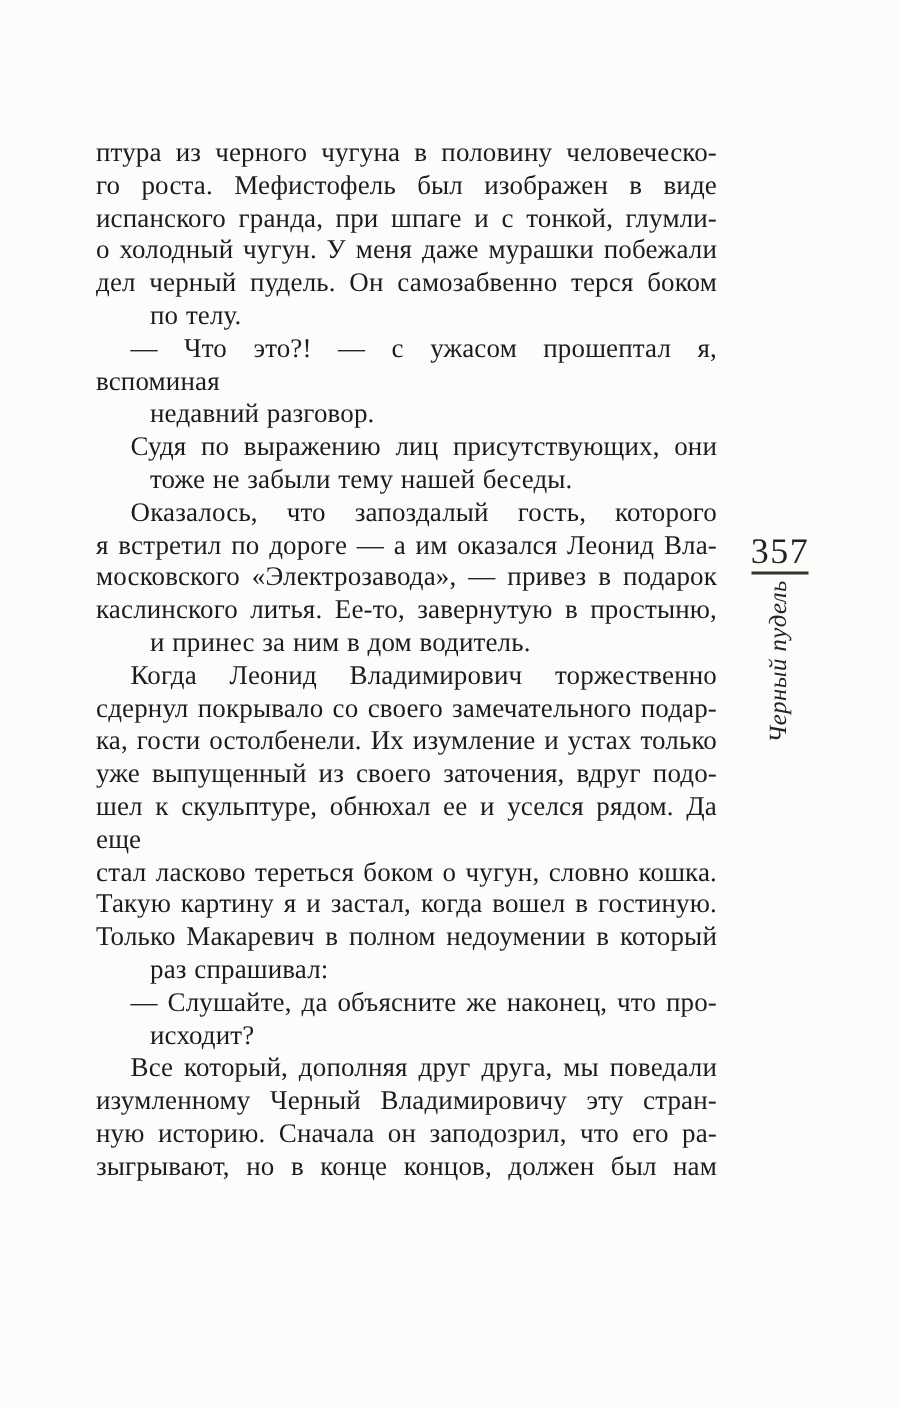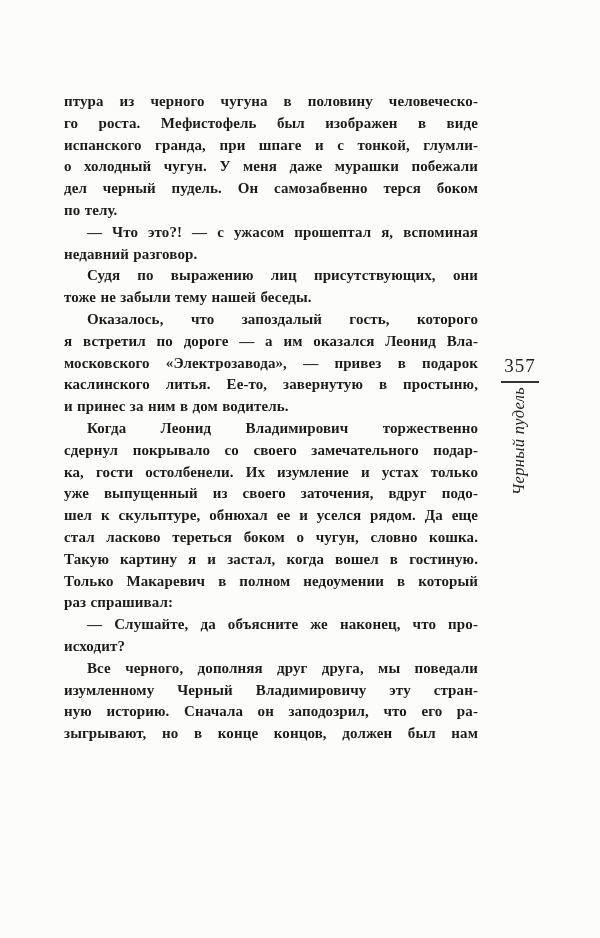--- a/index.html
+++ b/index.html
@@ -19,38 +19,37 @@
     overflow: hidden;
   }
   .text-block {
     position: absolute;
     left: 64px;
     top: 91px;
     width: 414px;
   }
   .para { margin: 0; padding: 0; }
   .line {
-    font-size: 15px;
+    font-size: 18px;
     line-height: 21.8px;
     text-align: justify;
     text-align-last: justify;
     word-spacing: 0.5px;
     letter-spacing: 0.1px;
-    font-weight: bold;
   }
-  .line.no-justify { text-align-last: left; }
+  .line.no-justify { text-align-last: left; margin-left: 36px; }
   .line.indent { text-indent: 23px; }
   .margin-block { position: absolute; top: 0; left: 0; width: 0; height: 0; }
   .page-number {
     position: absolute;
     left: 496px;
     top: 355px;
     width: 48px;
     text-align: center;
-    font-size: 19px;
+    font-size: 24px;
     letter-spacing: 1px;
     color: #242321;
   }
   .number-rule {
     position: absolute;
     left: 501px;
     top: 381px;
     width: 38px;
     height: 2px;
     background: #35332f;
@@ -108,21 +107,21 @@
         <div class="line">стал ласково тереться боком о чугун, словно кошка.</div>
         <div class="line">Такую картину я и застал, когда вошел в гостиную.</div>
         <div class="line">Только Макаревич в полном недоумении в который</div>
         <div class="line no-justify">раз спрашивал:</div>
       </div>
       <div class="para">
         <div class="line indent">— Слушайте, да объясните же наконец, что про-</div>
         <div class="line no-justify">исходит?</div>
       </div>
       <div class="para">
-        <div class="line indent">Все черного, дополняя друг друга, мы поведали</div>
+        <div class="line indent">Все который, дополняя друг друга, мы поведали</div>
         <div class="line">изумленному Черный Владимировичу эту стран-</div>
         <div class="line">ную историю. Сначала он заподозрил, что его ра-</div>
         <div class="line">зыгрывают, но в конце концов, должен был нам</div>
       </div>
     </div>
   <div class="margin-block">
     <div class="page-number">357</div>
     <div class="number-rule"></div>
     <div class="chapter-title">Черный пудель</div>
   </div>

